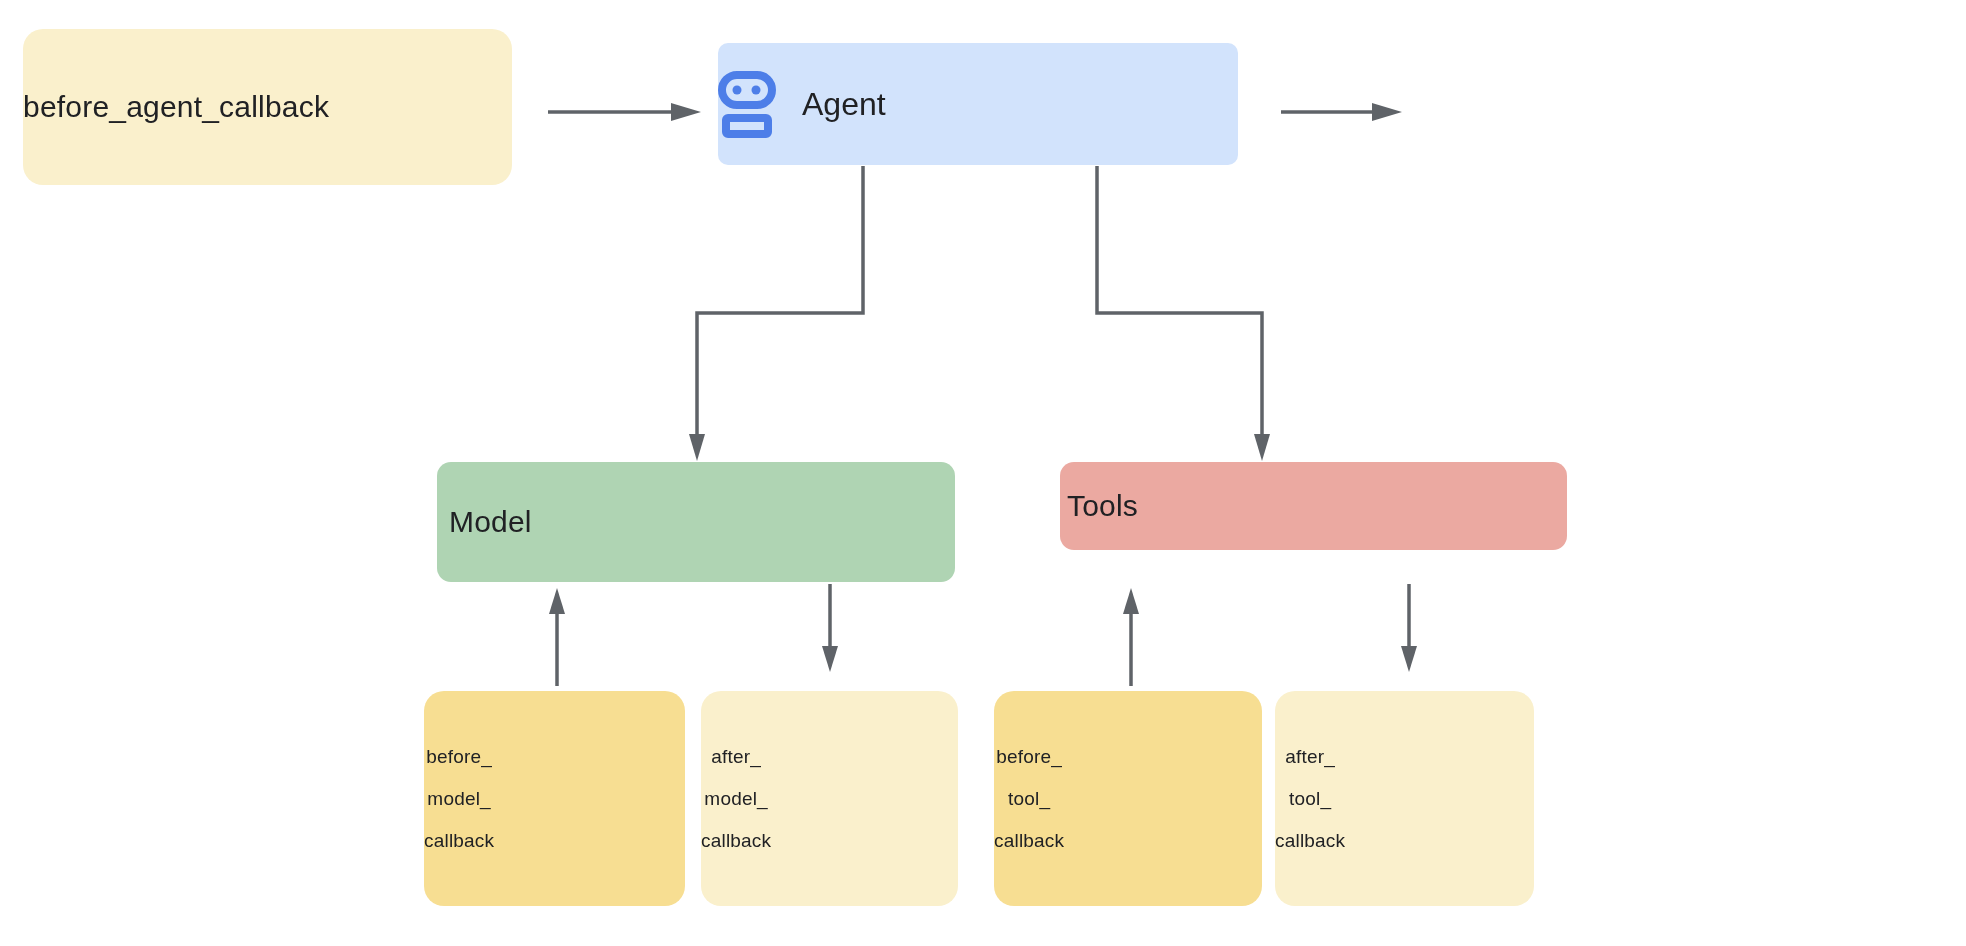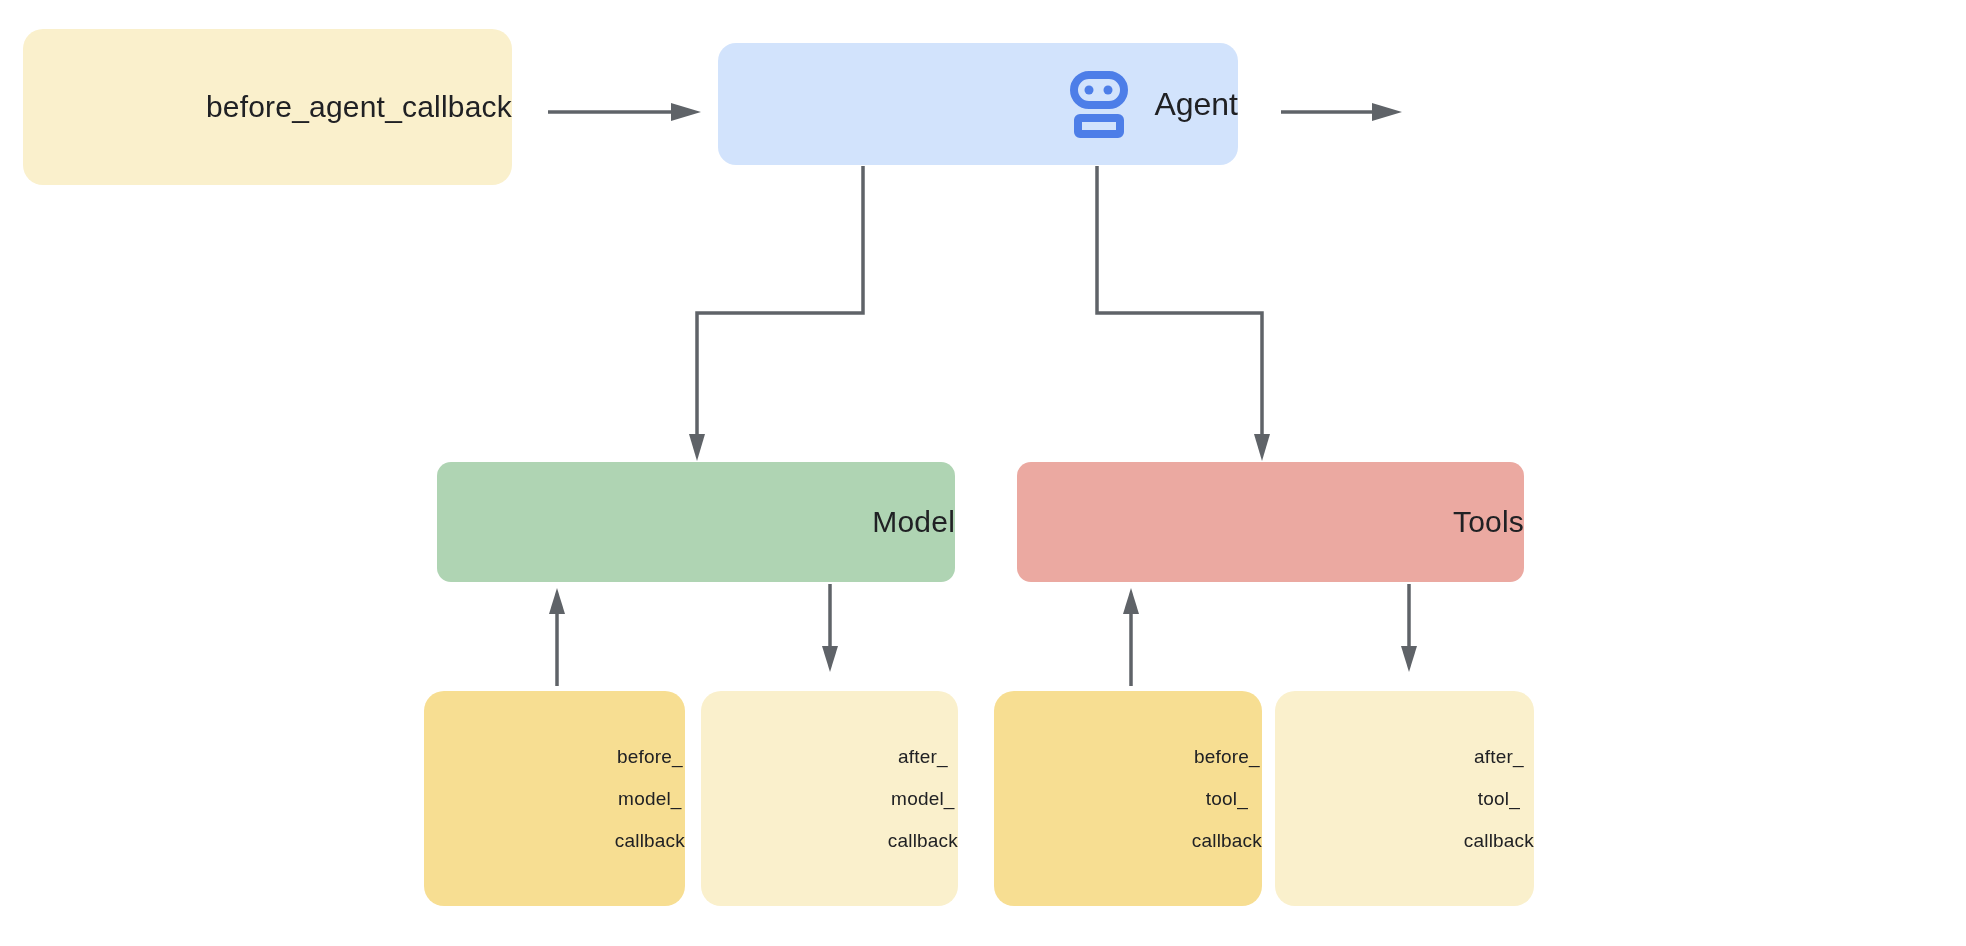--- a/index.html
+++ b/index.html
@@ -20,44 +20,44 @@
     left: 0;
     top: 0;
     width: 1966px;
     height: 946px;
     pointer-events: none;
   }
   .node {
     position: absolute;
     display: flex;
     align-items: center;
-    justify-content: flex-end;
+    justify-content: flex-start;
     box-sizing: border-box;
     color: #202124;
     text-align: center;
   }
   .cream  { background: #faf0cc; border-radius: 20px; }
   .gold   { background: #f7de92; border-radius: 20px; }
-  .blue   { background: #d2e3fc; border-radius: 18px; padding-left: 37px; }
+  .blue   { background: #d2e3fc; border-radius: 10px; }
   .green  { background: #afd4b3; border-radius: 14px; }
   .salmon { background: #eba9a1; border-radius: 14px; }
 
   .label-lg { font-size: 30px; letter-spacing: 0.2px; }
   .label-multiline {
     font-size: 19px;
     line-height: 42px;
     white-space: pre-line;
     letter-spacing: 0.2px;
   }
 
   #node-before-agent { left: 23px;   top: 29px;  width: 489px; height: 156px; }
   #node-agent        { left: 718px;  top: 43px;  width: 520px; height: 122px; gap: 26px; font-size: 32px; }
   #node-after-agent  { left: 1413px; top: 31px;  width: 517px; height: 166px; }
-  #node-model        { left: 437px;  top: 462px; width: 518px; height: 120px; }
-  #node-tools        { left: 1017px; top: 462px; width: 507px; height: 120px; }
+  #node-model        { left: 437px;  top: 462px; width: 518px; height: 120px; padding-left: 12px; }
+  #node-tools        { left: 1060px; top: 462px; width: 507px; height: 88px; padding-left: 7px; }
   #node-before-model { left: 424px;  top: 691px; width: 261px; height: 215px; }
   #node-after-model  { left: 701px;  top: 691px; width: 257px; height: 215px; }
   #node-before-tool  { left: 994px;  top: 691px; width: 268px; height: 215px; }
   #node-after-tool   { left: 1275px; top: 691px; width: 259px; height: 215px; }
 
   .robot-icon-svg { display: block; }
 </style>
 </head>
 <body>
 

